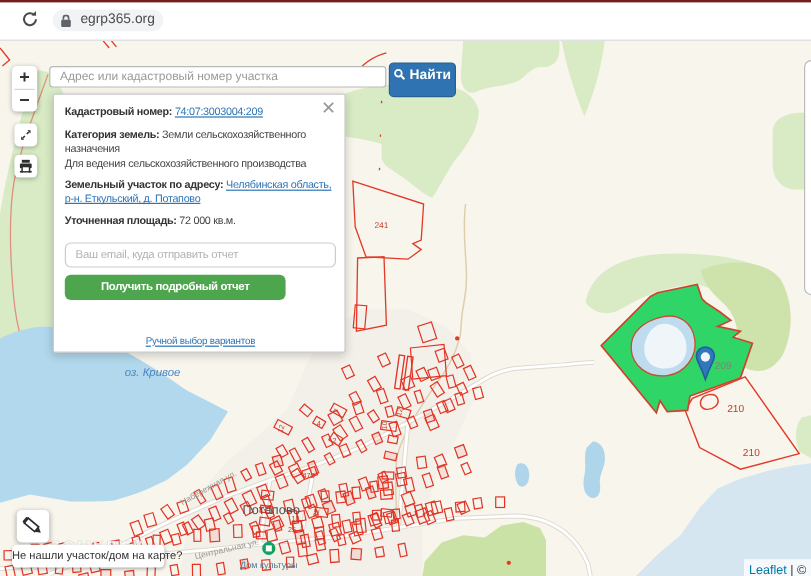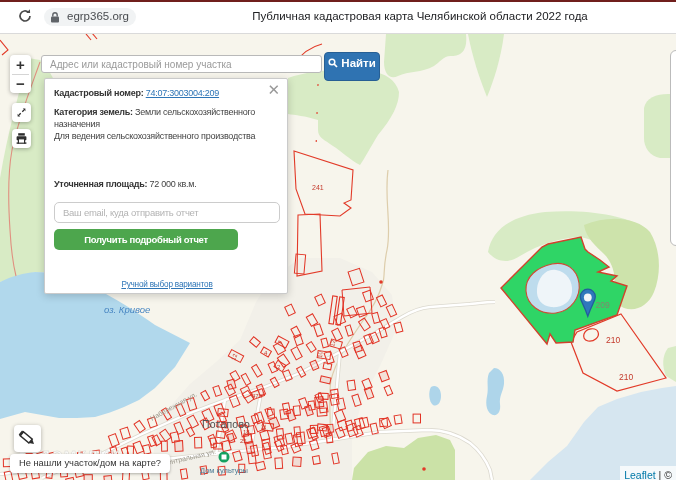--- a/index.html
+++ b/index.html
@@ -20,21 +20,21 @@
 #findbtn{position:absolute;left:324px;top:52px;width:56px;height:29px;background:#2f73b2;border:1px solid #275f94;border-radius:4px;color:#fff;font-size:11.5px;font-weight:bold;text-align:center;line-height:21px;}
 #popup{position:absolute;left:44px;top:78px;width:244px;height:216px;background:#fff;border:1px solid #cacaca;border-radius:2px;box-shadow:0 2px 8px rgba(0,0,0,0.18);font-size:9px;color:#444;letter-spacing:-0.25px;}
 #popup .pp{position:absolute;left:9px;line-height:11.6px;white-space:nowrap;}
 #popup b{color:#333;text-align:right;}
 #popup a{color:#2e75b6;text-decoration:underline;}
 #close{position:absolute;right:7px;top:2px;font-size:15px;color:#999;letter-spacing:0;}
 #email{position:absolute;left:9px;top:122.5px;width:226px;height:21.5px;border:1px solid #ccc;border-radius:5px;}
 #email span{position:absolute;left:8px;top:4px;font-size:9.5px;color:#b3b3b3;}
 #greenbtn{position:absolute;left:9px;top:149.5px;width:184px;height:21.5px;background:#4da64d;border-radius:5px;color:#fff;font-size:9.5px;font-weight:bold;text-align:center;line-height:21.5px;letter-spacing:-0.3px;}
 .clink{position:absolute;left:0;width:244px;text-align:center;font-size:8.2px;letter-spacing:-0.2px;}
-#qpill{position:absolute;left:10px;top:454px;width:160px;height:19px;background:#fff;border-radius:4px;box-shadow:0 1px 3px rgba(0,0,0,0.3);font-size:9.3px;color:#333;text-align:center;line-height:19px;white-space:nowrap;}
+#qpill{position:absolute;left:10px;top:454px;width:127px;height:19px;background:#fff;border-radius:4px;box-shadow:0 1px 3px rgba(0,0,0,0.3);font-size:9.3px;color:#333;text-align:center;line-height:19px;white-space:nowrap;}
 #attr{position:absolute;right:0;top:466px;height:14px;background:rgba(255,255,255,0.75);font-size:10.5px;padding:2px 4px;line-height:14px;color:#333;}
 #attr .lf{color:#0078a8;}
 #rpanel{position:absolute;left:670px;top:50px;width:12px;height:196px;background:#fff;border:1px solid #bbb;border-radius:6px;}
 </style></head>
 <body>
 <svg id="map" width="676" height="446" viewBox="0 34 676 446">
 <rect x="0" y="34" width="676" height="446" fill="#f7f5ec"></rect>
 <polygon points="150,480 158,420 190,384 216,362 240,340 256,302 270,280 300,258 340,258 372,272 392,295 396,330 380,366 362,400 352,440 352,480" fill="#f2f0e9"></polygon>
 <g fill="#d8ebc5">
 <path d="M28,58 C20,90 8,130 0,178 L0,282 L35,272 L62,273 L90,262 C84,220 74,160 64,110 C60,88 48,66 40,60 Z"></path>
@@ -326,21 +326,20 @@
       <path d="M13,8 A5,5 0 1 1 11.4,4.3"></path>
       <path d="M12.9,1.2 L13.1,5.1 L9.2,5.0 Z" fill="#4a4a4a" stroke="none"></path>
     </svg>
 <div id="pill">
       <svg width="10" height="11" style="position:absolute;left:6px;top:4px" viewBox="0 0 10 11">
         <rect x="1" y="4.5" width="8" height="6" rx="1" fill="#5f6368"></rect>
         <path d="M2.8,4.5 V3 a2.2,2.2 0 0 1 4.4,0 V4.5" fill="none" stroke="#5f6368" stroke-width="1.4"></path>
       </svg>
       <span>egrp365.org</span>
     </div>
-<div id="title">Публичная кадастровая карта Челябинской области 2022 года</div>
 </div>
 <div id="zoomctl" class="ctl">
     <div class="zi" style="top:0">+</div>
     <div class="sep"></div>
     <div class="zi" style="top:19px">−</div>
   </div>
 <div id="fsbtn" class="ctl"><svg width="19" height="19" viewBox="0 0 19 19" stroke="#2d2d2d" stroke-width="1.3" fill="#2d2d2d">
       <path d="M7,12 L8.7,10.3 M10.3,8.7 L12,7" fill="none"></path>
       <path d="M10.8,5.6 L13.4,5.6 L13.4,8.2 Z" stroke="none"></path>
       <path d="M8.2,13.4 L5.6,13.4 L5.6,10.8 Z" stroke="none"></path>
@@ -356,20 +355,21 @@
     <span>Адрес или кадастровый номер участка</span>
   </div>
 <div id="findbtn"><svg width="10" height="10" viewBox="0 0 10 10" style="vertical-align:-1px">
       <circle cx="4" cy="4" r="2.8" fill="none" stroke="#fff" stroke-width="1.5"></circle>
       <path d="M6.2,6.2 L9,9" stroke="#fff" stroke-width="1.7"></path>
     </svg> Найти</div>
 <div id="popup">
     <div id="close">✕</div>
 <div class="pp" style="top:8.9px"><b>Кадастровый номер:</b> <a>74:07:3003004:209</a></div>
 <div class="pp" style="top:28.4px"><b>Категория земель:</b> Земли сельскохозяйственного<br>назначения<br>Для ведения сельскохозяйственного производства</div>
+<div class="pp" style="top:69.9px"><b>Земельный участок по адресу:</b> <a>Челябинская область,</a><br><a>р-н. Еткульский, д. Потапово</a></div>
 <div class="pp" style="top:99.9px"><b>Уточненная площадь:</b> 72 000 кв.м.</div>
 <div id="email">
       <span>Ваш email, куда отправить отчет</span>
     </div>
 <div id="greenbtn">Получить подробный отчет</div>
 <div class="clink" style="top:200.9px"><a>Ручной выбор вариантов</a></div>
 </div>
 <div id="pencil" class="ctl"><svg width="27" height="27" viewBox="0 0 27 27">
       <g transform="rotate(-50 13.5 13.5)">
         <rect x="10.9" y="6" width="5.2" height="11.5" fill="#fff" stroke="#2d2d2d" stroke-width="1.4"></rect>

